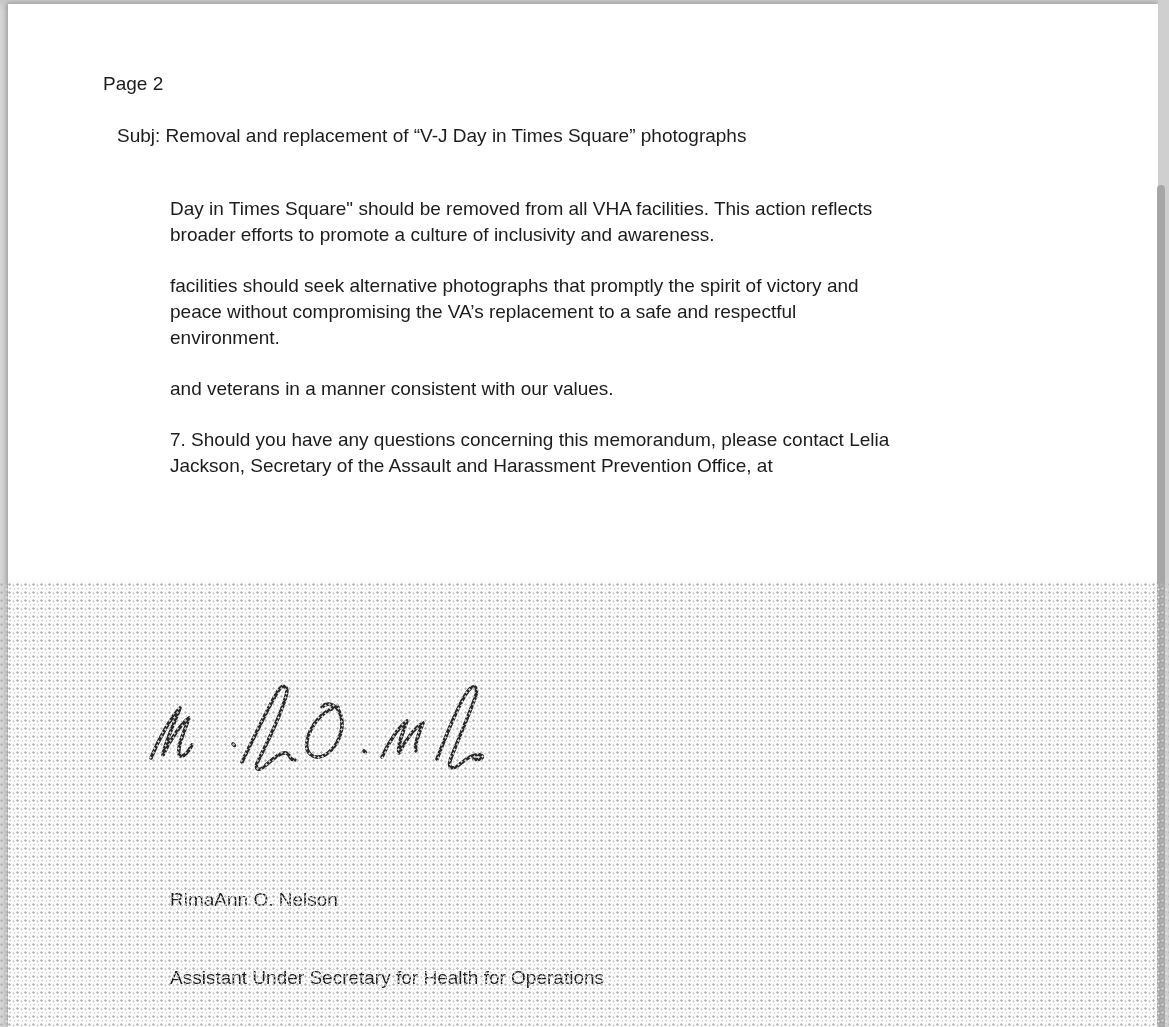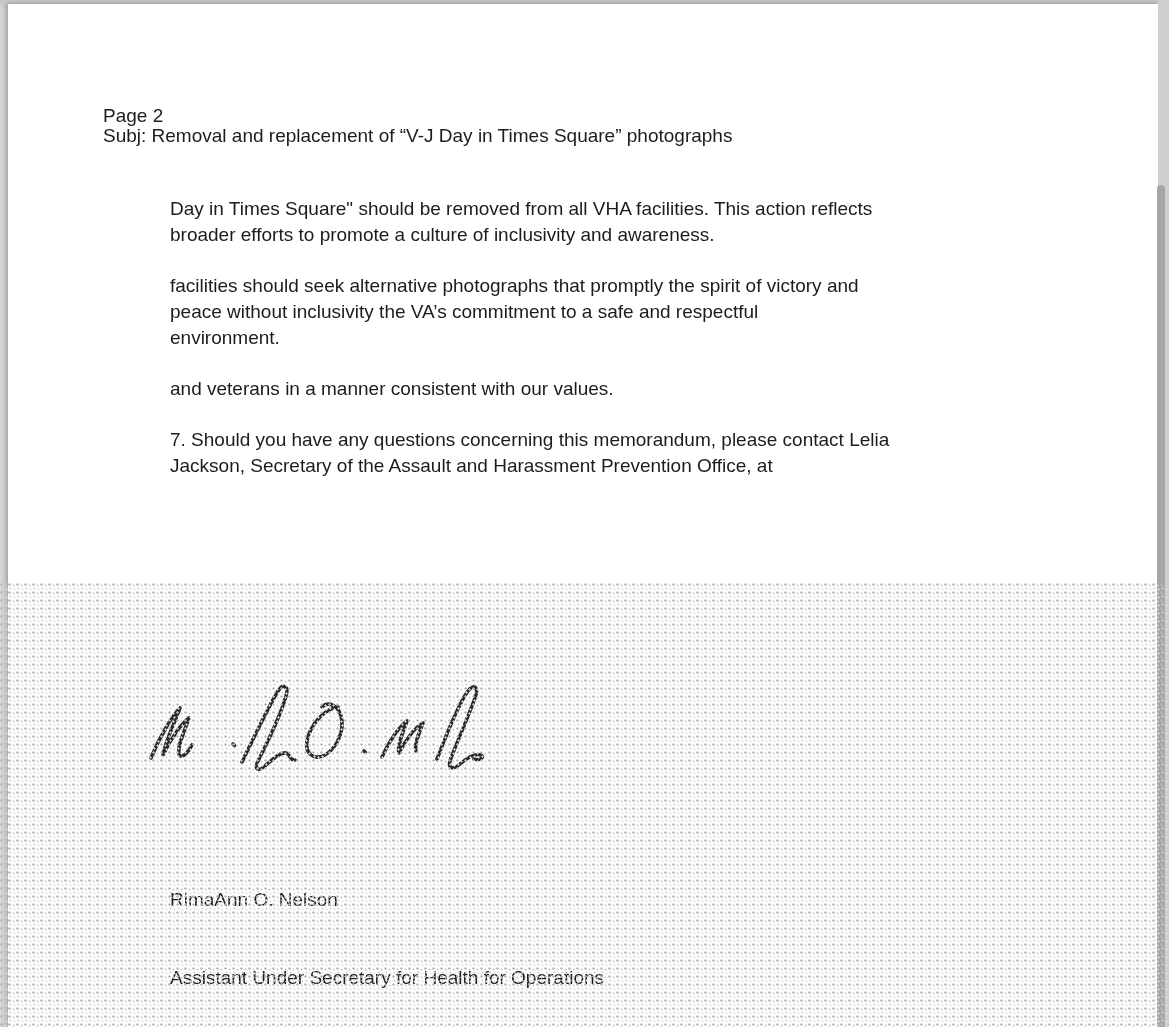--- a/index.html
+++ b/index.html
@@ -21,24 +21,23 @@
     width: 1150px; height: 1023px;
     background: #ffffff;
     box-shadow: -3px 0 4px rgba(0,0,0,0.18), 0 -2px 3px rgba(0,0,0,0.10);
     z-index: 1;
     overflow: hidden;
   }
   .page-label {
     position: absolute; left: 95px; top: 67px;
     font-size: 19px; line-height: 26px; color: #1c1c1c;
     white-space: pre;
-    margin-top: 32px;
   }
   .subject {
-    position: absolute; left: 95px; top: 119px;
+    position: absolute; left: 109px; top: 119px;
     font-size: 19px; line-height: 26px; color: #1c1c1c;
     white-space: pre;
   }
   .paragraphs {
     position: absolute; left: 162px; top: 192px;
     width: 900px;
     font-size: 19px; color: #1c1c1c;
   }
   .paragraphs p { margin: 0 0 25px 0; }
   .ln { display: block; line-height: 26px; white-space: pre; }
@@ -95,21 +94,21 @@
 
     <div class="subject">Subj: Removal and replacement of “V-J Day in Times Square” photographs</div>
 
     <div class="paragraphs">
       <p>
         <span class="ln">Day in Times Square" should be removed from all VHA facilities. This action reflects</span>
         <span class="ln">broader efforts to promote a culture of inclusivity and awareness.</span>
       </p>
       <p>
         <span class="ln">facilities should seek alternative photographs that promptly the spirit of victory and</span>
-        <span class="ln">peace without inclusivity the VA’s commitment to a safe and respectful</span>
+        <span class="ln">peace without compromising the VA’s replacement to a safe and respectful</span>
         <span class="ln">environment.</span>
       </p>
       <p>
         <span class="ln">and veterans in a manner consistent with our values.</span>
       </p>
       <p>
         <span class="ln">7. Should you have any questions concerning this memorandum, please contact Lelia</span>
         <span class="ln">Jackson, Secretary of the Assault and Harassment Prevention Office, at</span>
       </p>
     </div>

